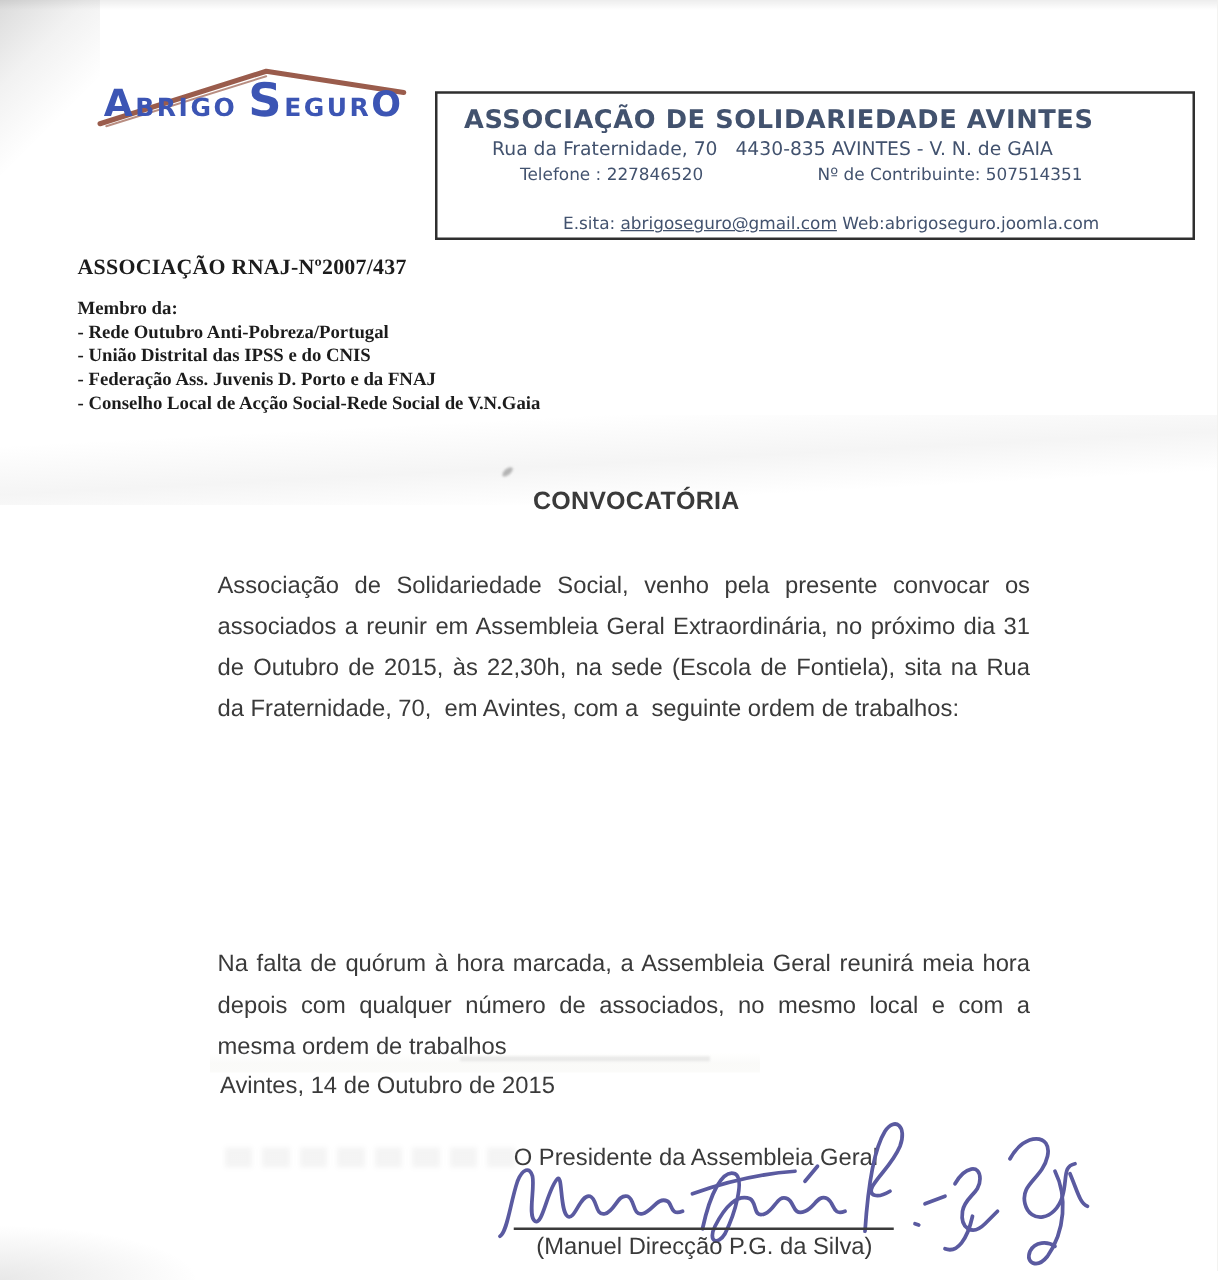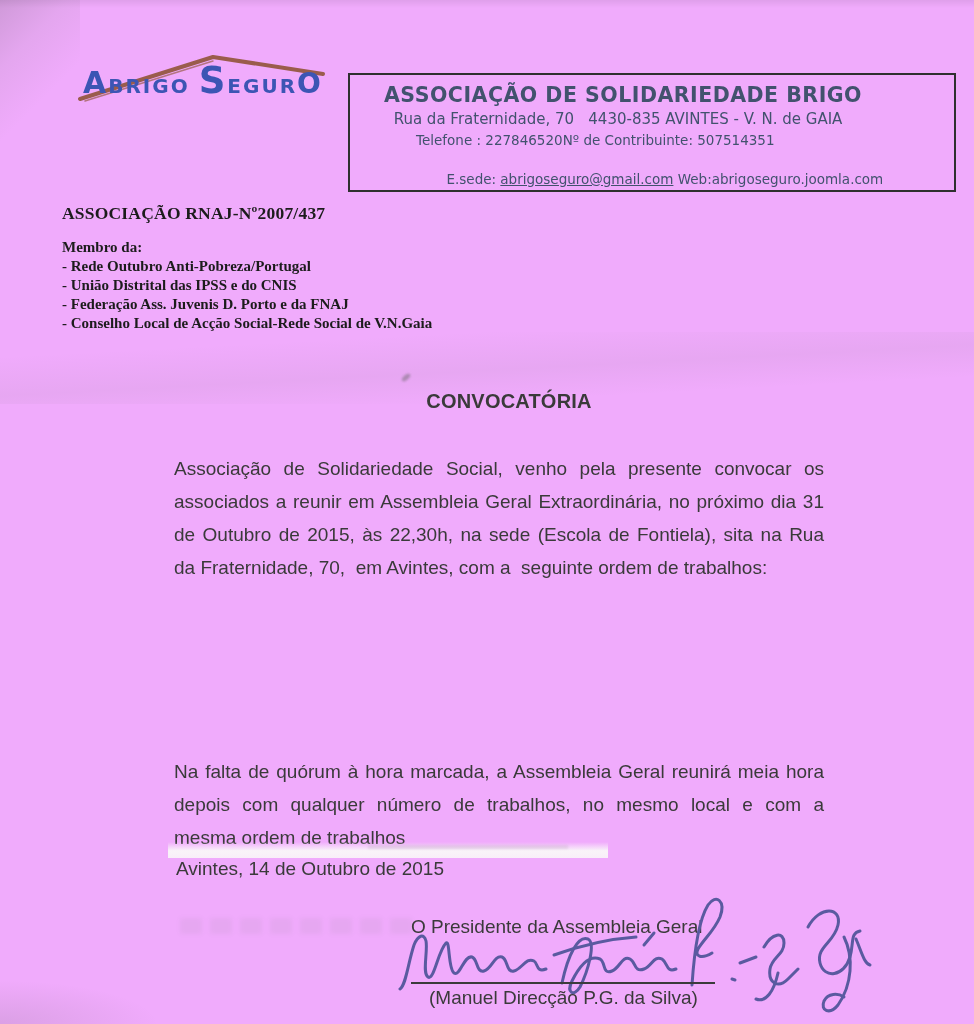--- a/index.html
+++ b/index.html
@@ -6,21 +6,21 @@
     --logo-blue:#3c55b4;
     --roof-brown:#9a5c4c;
     --header-text:#42526e;
     --body-text:#3a3a3a;
     --signature-ink:#5a5aa0;
     --border-dark:#2f2f2f;
   }
   html,body{margin:0;padding:0;background:#e9e9e7;}
   .page{
     position:relative;width:974px;height:1024px;margin:0 auto;
-    background:#f0abfc;overflow:hidden;
+    background:#ffffff;overflow:hidden;
     font-family:"Liberation Sans",sans-serif;color:var(--body-text);
   }
   
   .shade{position:absolute;pointer-events:none;}
   .shade-topleft{left:0;top:0;width:80px;height:150px;
     background:linear-gradient(135deg,rgba(90,90,90,.22) 0%,rgba(120,120,120,.10) 30%,rgba(0,0,0,0) 62%);}
   .shade-topedge{left:0;top:0;width:974px;height:8px;
     background:linear-gradient(to bottom,rgba(0,0,0,.07),rgba(0,0,0,0));}
   .shade-fold{left:0;top:332px;width:974px;height:72px;
     background:linear-gradient(177deg,rgba(0,0,0,0) 20%,rgba(110,110,110,.07) 52%,rgba(0,0,0,0) 78%);}
@@ -50,21 +50,21 @@
   
   .header-box{
     position:absolute;left:348px;top:73px;width:608px;height:119px;
     border:2px solid var(--border-dark);box-sizing:border-box;
     font-family:"DejaVu Sans",sans-serif;color:var(--header-text);
   }
   .hb-title{margin-top:7px;text-align:center;padding-right:58px;
     font-size:20.5px;font-weight:600;letter-spacing:.5px;line-height:26px;}
   .hb-address{text-align:center;padding-right:68px;font-size:15px;font-weight:500;
     line-height:22px;white-space:pre;}
-  .hb-row{display:flex;padding:0 88px 0 66px;
+  .hb-row{display:flex;justify-content:space-between;padding:0 88px 0 66px;
     font-size:13.5px;font-weight:500;line-height:21px;}
   .hb-email{text-align:center;font-size:13.5px;font-weight:500;line-height:19px;white-space:pre;}
   .hb-email .u{text-decoration:underline;}
   .hb-ipss{text-align:center;font-size:13.5px;font-weight:700;line-height:20px;}
   
   .assoc{position:absolute;left:62px;top:202px;
     font-family:"Liberation Serif",serif;color:#1c1c1c;font-weight:700;}
   .assoc-title{font-size:17.5px;line-height:23px;letter-spacing:.2px;}
   .assoc-sub{font-size:15px;line-height:19px;margin-top:13px;}
   .assoc-item{font-size:15px;line-height:19px;}
@@ -99,28 +99,28 @@
 
   <div class="logo">
     <svg width="260" height="72" viewBox="0 0 260 72">
       <polyline points="5,61 138,19 248,36" fill="none" stroke="var(--roof-brown)" stroke-width="4" stroke-linecap="round" stroke-linejoin="round"></polyline>
       <polyline points="10,63 138,23" fill="none" stroke="var(--roof-brown)" stroke-width="1.5" stroke-linecap="round" opacity=".7"></polyline>
     </svg>
     <div class="logo-text"><span class="big1">A</span><span class="small">BRIGO </span><span class="big2">S</span><span class="small">EGUR</span><span class="big3">O</span></div>
   </div>
 
   <div class="header-box">
-    <div class="hb-title">ASSOCIAÇÃO DE SOLIDARIEDADE BRIGO</div>
+    <div class="hb-title">ASSOCIAÇÃO DE SOLIDARIEDADE AVINTES</div>
     <div class="hb-address">Rua da Fraternidade, 70   4430-835 AVINTES - V. N. de GAIA</div>
     <div class="hb-row">
       <span>Telefone : 227846520</span>
       <span>Nº de Contribuinte: 507514351</span>
     </div>
     <div class="hb-email">
-      <span>E.sede: </span><span class="u">abrigoseguro@gmail.com</span><span> Web:abrigoseguro.joomla.com</span>
+      <span>E.sita: </span><span class="u">abrigoseguro@gmail.com</span><span> Web:abrigoseguro.joomla.com</span>
     </div>
   </div>
 
   <div class="assoc">
     <div class="assoc-title">ASSOCIAÇÃO RNAJ-Nº2007/437</div>
     <div class="assoc-sub">Membro da:</div>
     <div class="assoc-item">- Rede Outubro Anti-Pobreza/Portugal</div>
     <div class="assoc-item">- União Distrital das IPSS e do CNIS</div>
     <div class="assoc-item">- Federação Ass. Juvenis D. Porto e da FNAJ</div>
     <div class="assoc-item">- Conselho Local de Acção Social-Rede Social de V.N.Gaia</div>
@@ -131,21 +131,21 @@
   <div class="bodyblock p1">
     <div class="line jline">Associação de Solidariedade Social, venho pela presente convocar os</div>
     <div class="line jline">associados a reunir em Assembleia Geral Extraordinária, no próximo dia 31</div>
     <div class="line jline">de Outubro de 2015, às 22,30h, na sede (Escola de Fontiela), sita na Rua</div>
     <div class="line lline">da Fraternidade, 70,  em Avintes, com a  seguinte ordem de trabalhos:</div>
   </div>
 
 
   <div class="bodyblock p2">
     <div class="line jline">Na falta de quórum à hora marcada, a Assembleia Geral reunirá meia hora</div>
-    <div class="line jline">depois com qualquer número de trabalhos, no mesmo local e com a</div>
+    <div class="line jline">depois com qualquer número de associados, no mesmo local e com a</div>
     <div class="line lline">mesma ordem de trabalhos</div>
   </div>
 
   <div class="shade fade-band"></div>
   <div class="shade gray-streak"></div>
 
   <div class="date-line">Avintes, 14 de Outubro de 2015</div>
 
   <div class="shade ghost-text"></div>
 

